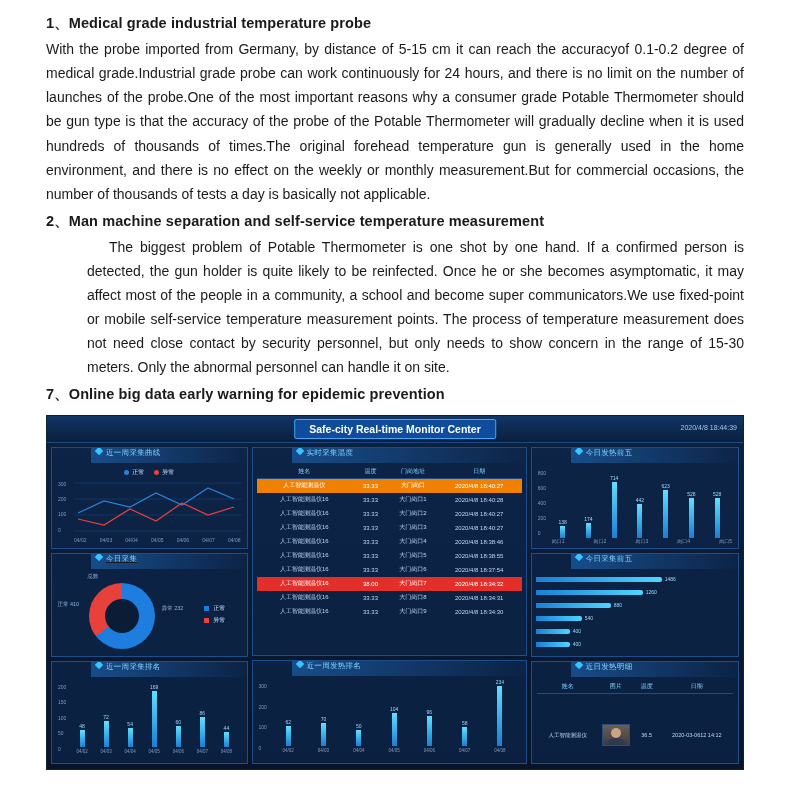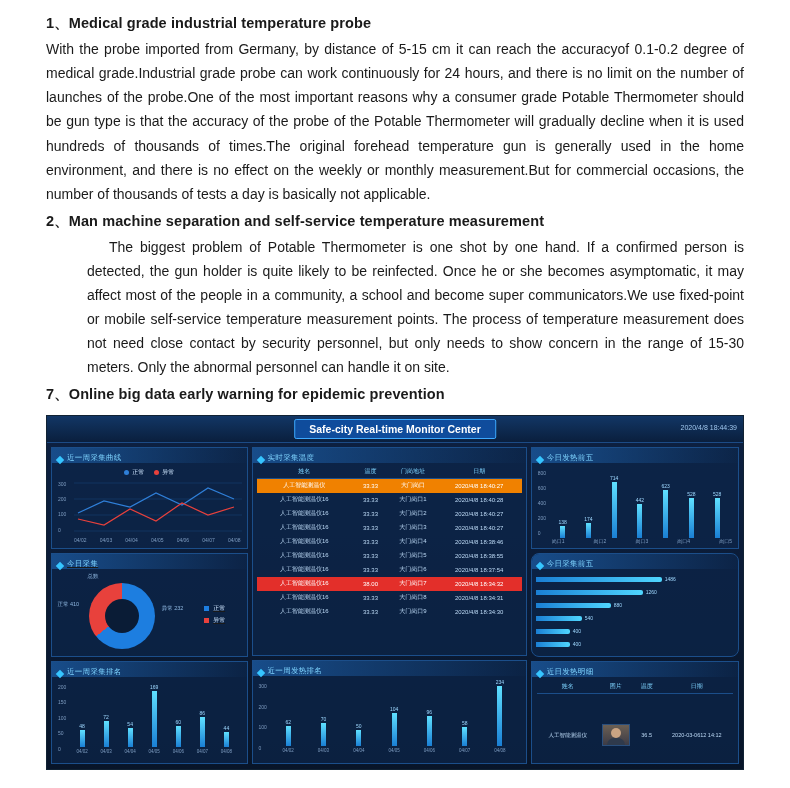--- a/index.html
+++ b/index.html
@@ -94,25 +94,26 @@
 
   .panel {
     position: relative;
     background: rgba(12,38,74,0.72);
     border: 1px solid #1b4e8a;
     box-sizing: border-box;
     overflow: hidden;
   }
   .panel-head {
     display: flex;
-    align-items: flex-end;
+    align-items: flex-start;
     gap: 4px;
     height: 15px;
     padding: 0 5px;
     background: linear-gradient(90deg, rgba(26,84,150,0.85), rgba(13,40,78,0.2));
+    margin-left: 39px;
   }
   .diamond {
     width: 6px; height: 6px;
     background: #36c5ff;
     transform: rotate(45deg);
     flex: 0 0 auto;
   }
   .panel-title {
     color: #7fd4ff;
     font-size: 7.5px;
@@ -607,21 +608,21 @@
                   <span>岗口1</span>
                   <span>岗口2</span>
                   <span>岗口3</span>
                   <span>岗口4</span>
                   <span>岗口5</span>
                 </div>
               </div>
             </div>
           </div>
 
-          <div class="panel" style="height:106px;border-radius:8px;">
+          <div class="panel" style="height:106px;">
             <div class="panel-head">
               <span class="diamond"></span>
               <span class="panel-title">今日采集前五</span>
             </div>
             <div class="panel-body hbars">
               <div class="hrow">
                   <span class="hbar" style="width:126px"></span>
                   <span class="hval">1486</span>
                 </div>
               <div class="hrow">

